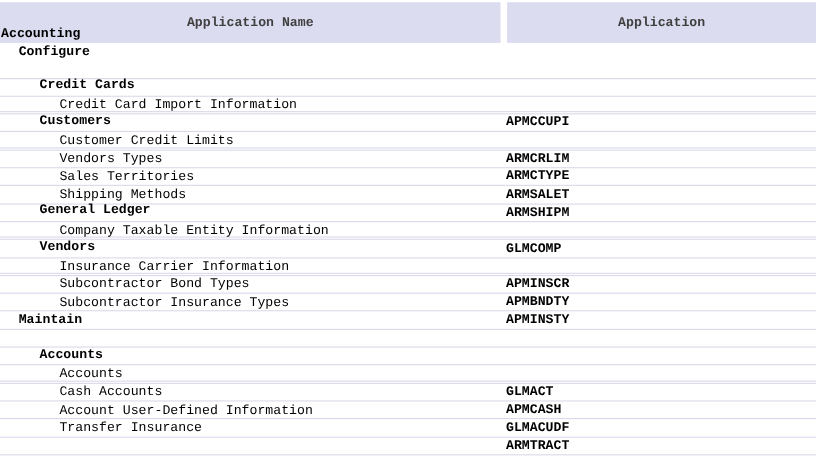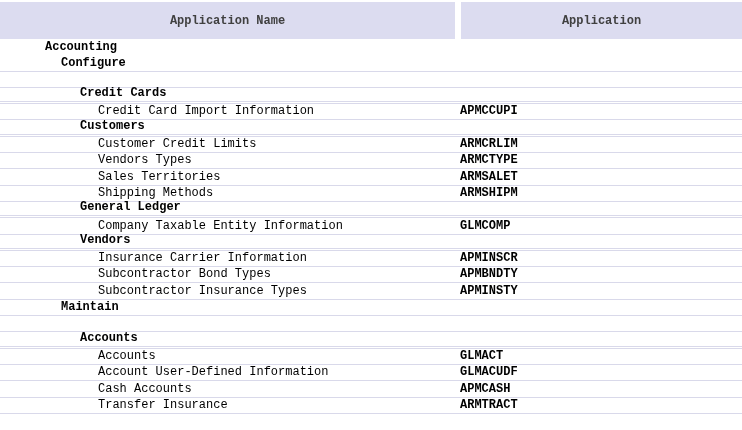--- a/index.html
+++ b/index.html
@@ -48,23 +48,22 @@
     font-size: 12px;
     color: #000000;
     border-bottom: 1px solid #d9d9ea;
     white-space: pre;
   }
   .row.sep-none   { border-bottom: none; }
   .row.sep-double { border-bottom: 3px double #d9d9ea; }
   .row.bold       { font-weight: bold; }
   .cell-name {
     position: absolute;
-    bottom: 1px;
+    bottom: 17px;
     line-height: 13px;
-    margin-left: 44px;
   }
   .lvl0 .cell-name { left: 1px; }
   .lvl1 .cell-name { left: 17px; }
   .lvl2 .cell-name { left: 36px; text-align: center; }
   .lvl3 .cell-name { left: 54px; }
   .cell-code {
     position: absolute;
     left: 460px;
     bottom: 1px;
     line-height: 13px;
@@ -93,17 +92,17 @@
       <div class="row lvl2 sep-double bold"><span class="cell-name">General Ledger</span></div>
       <div class="row lvl3 sep-single"><span class="cell-name">Company Taxable Entity Information</span><span class="cell-code">GLMCOMP</span></div>
       <div class="row lvl2 sep-double bold"><span class="cell-name">Vendors</span></div>
       <div class="row lvl3 sep-single"><span class="cell-name">Insurance Carrier Information</span><span class="cell-code">APMINSCR</span></div>
       <div class="row lvl3 sep-single"><span class="cell-name">Subcontractor Bond Types</span><span class="cell-code">APMBNDTY</span></div>
       <div class="row lvl3 sep-single"><span class="cell-name">Subcontractor Insurance Types</span><span class="cell-code">APMINSTY</span></div>
       <div class="row lvl1 sep-single bold"><span class="cell-name">Maintain</span></div>
       <div class="row lvl0 sep-single"></div>
       <div class="row lvl2 sep-double bold"><span class="cell-name">Accounts</span></div>
       <div class="row lvl3 sep-single"><span class="cell-name">Accounts</span><span class="cell-code">GLMACT</span></div>
+      <div class="row lvl3 sep-single"><span class="cell-name">Cash Accounts</span><span class="cell-code">APMCASH</span></div>
       <div class="row lvl3 sep-single"><span class="cell-name">Account User-Defined Information</span><span class="cell-code">GLMACUDF</span></div>
-      <div class="row lvl3 sep-single"><span class="cell-name">Cash Accounts</span><span class="cell-code">APMCASH</span></div>
       <div class="row lvl3 sep-single"><span class="cell-name">Transfer Insurance</span><span class="cell-code">ARMTRACT</span></div>
     </div>
 </div>
 
 </body></html>

